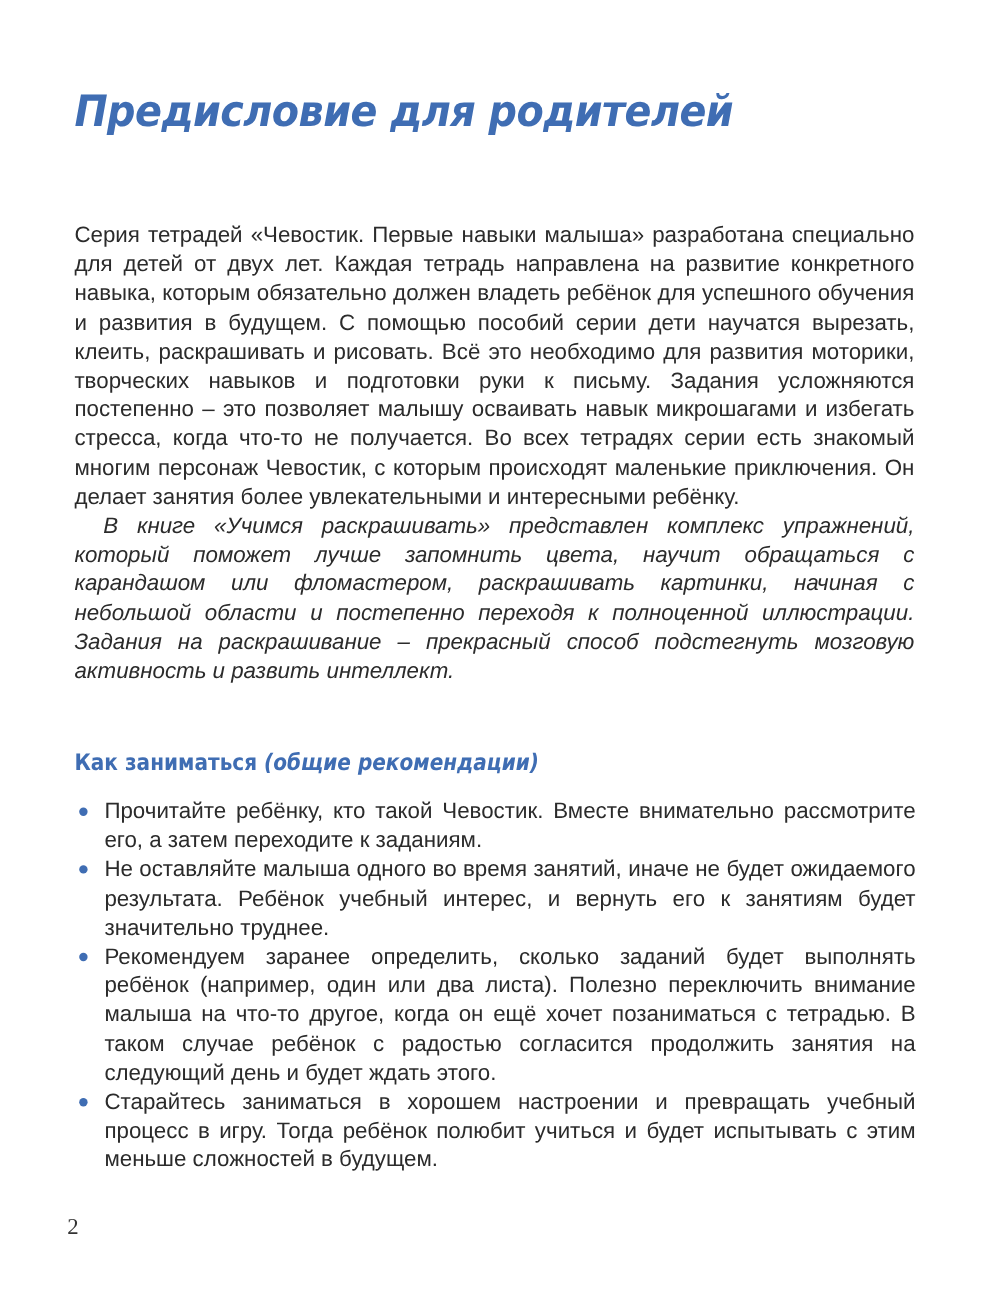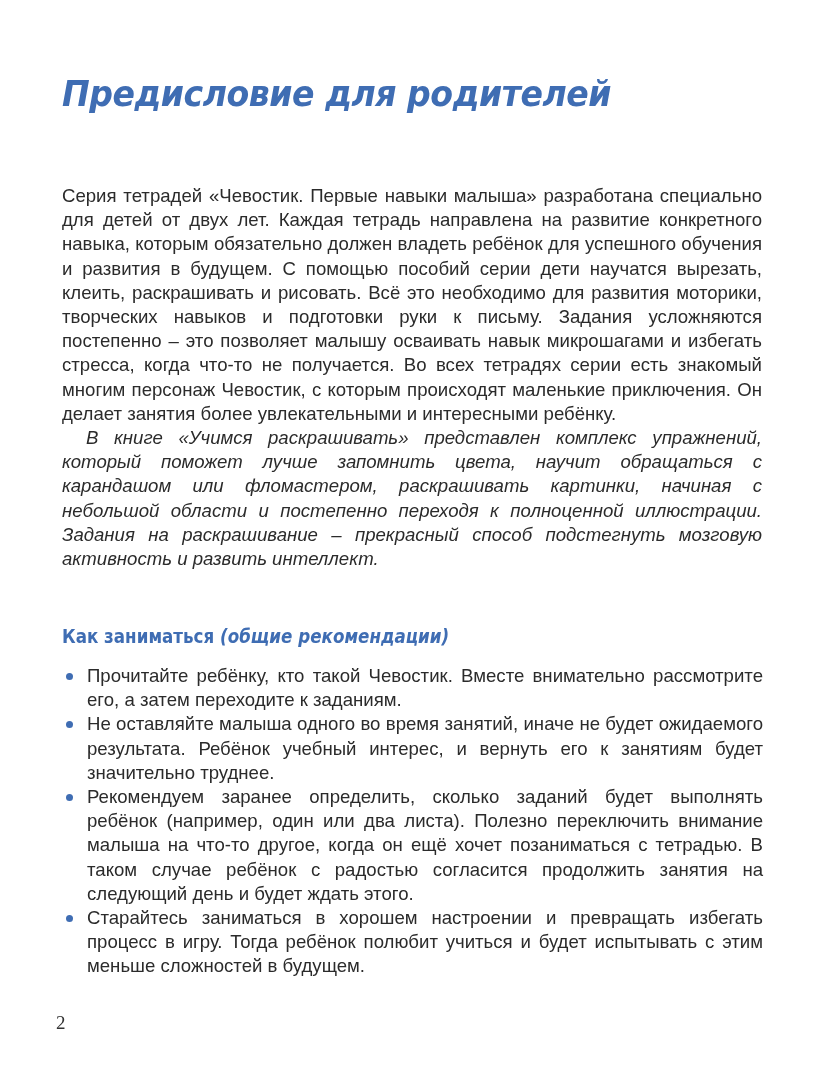--- a/index.html
+++ b/index.html
@@ -70,18 +70,18 @@
     <li>
       <span class="bullet"></span>
       <span>Не оставляйте малыша одного во время занятий, иначе не будет ожидаемого результата. Ребёнок учебный интерес, и вернуть его к занятиям будет значительно труднее.</span>
     </li>
     <li>
       <span class="bullet"></span>
       <span>Рекомендуем заранее определить, сколько заданий будет выполнять ребёнок (например, один или два листа). Полезно переключить внимание малыша на что-то другое, когда он ещё хочет позаниматься с тетрадью. В таком случае ребёнок с радостью согласится продолжить занятия на следующий день и будет ждать этого.</span>
     </li>
     <li>
       <span class="bullet"></span>
-      <span>Старайтесь заниматься в хорошем настроении и превращать избегать процесс в игру. Тогда ребёнок полюбит учиться и будет испытывать с этим меньше сложностей в будущем.</span>
+      <span>Старайтесь заниматься в хорошем настроении и превращать учебный процесс в игру. Тогда ребёнок полюбит учиться и будет испытывать с этим меньше сложностей в будущем.</span>
     </li>
   </ul>
 
   <div class="page-number">2</div>
 </div>
 
 </body></html>

